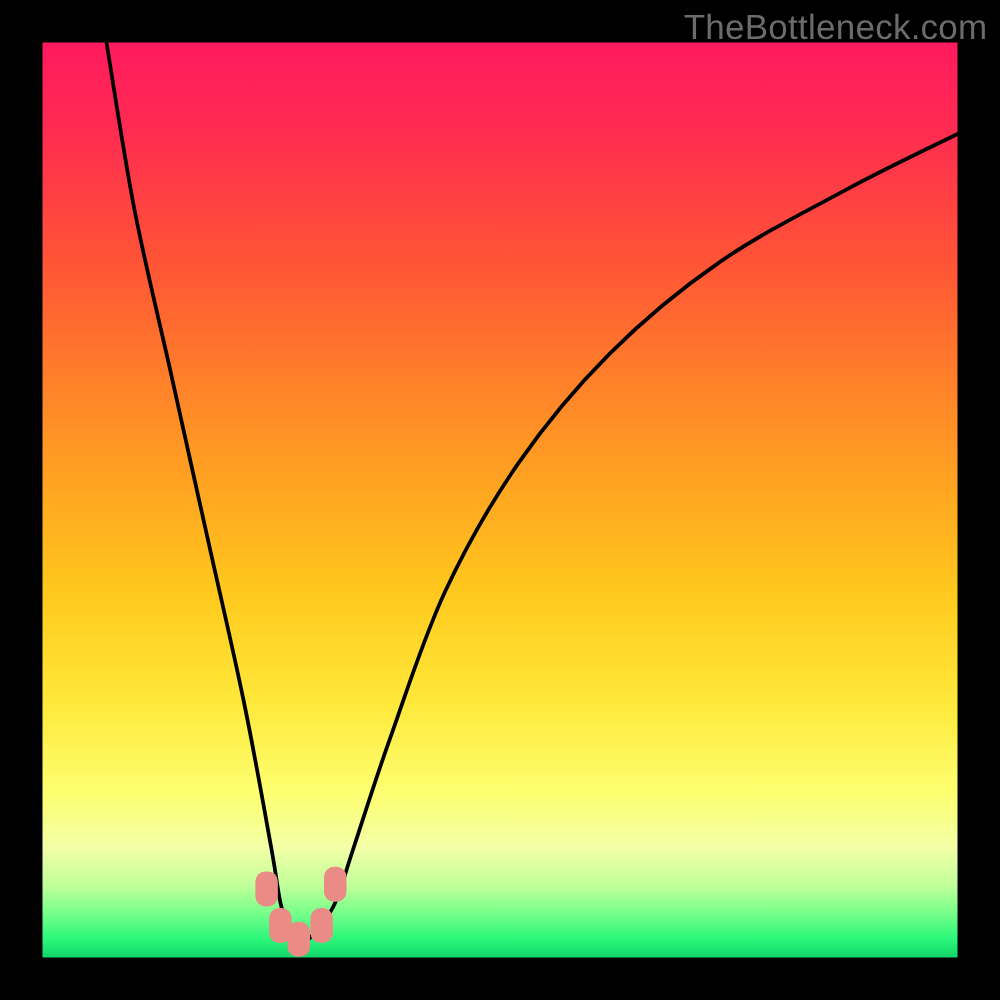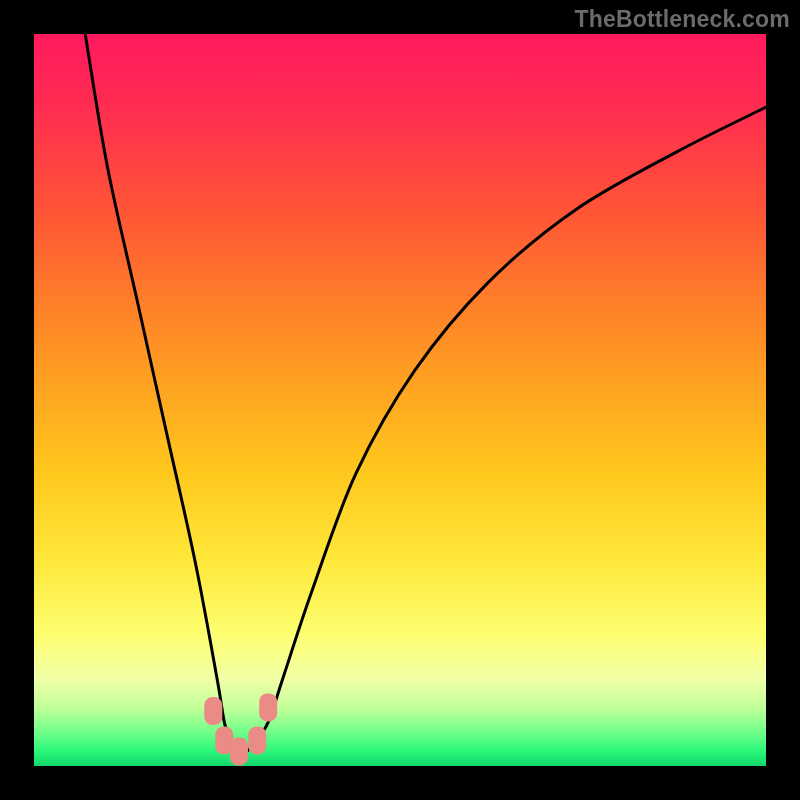--- a/index.html
+++ b/index.html
@@ -15,22 +15,22 @@
     position: relative;
     width: 800px;
     height: 800px;
     background: #000;
   }
   .watermark {
     position: absolute;
     top: 6px;
     right: 10px;
     color: #6b6b6b;
-    font-size: 23px;
-    font-weight: 700;
+    font-size: 28px;
+    font-weight: 400;
     z-index: 10;
     letter-spacing: 0.2px;
   }
   .plot {
     position: absolute;
     left: 34px;
     top: 34px;
     width: 732px;
     height: 732px;
     background: linear-gradient(to bottom,

